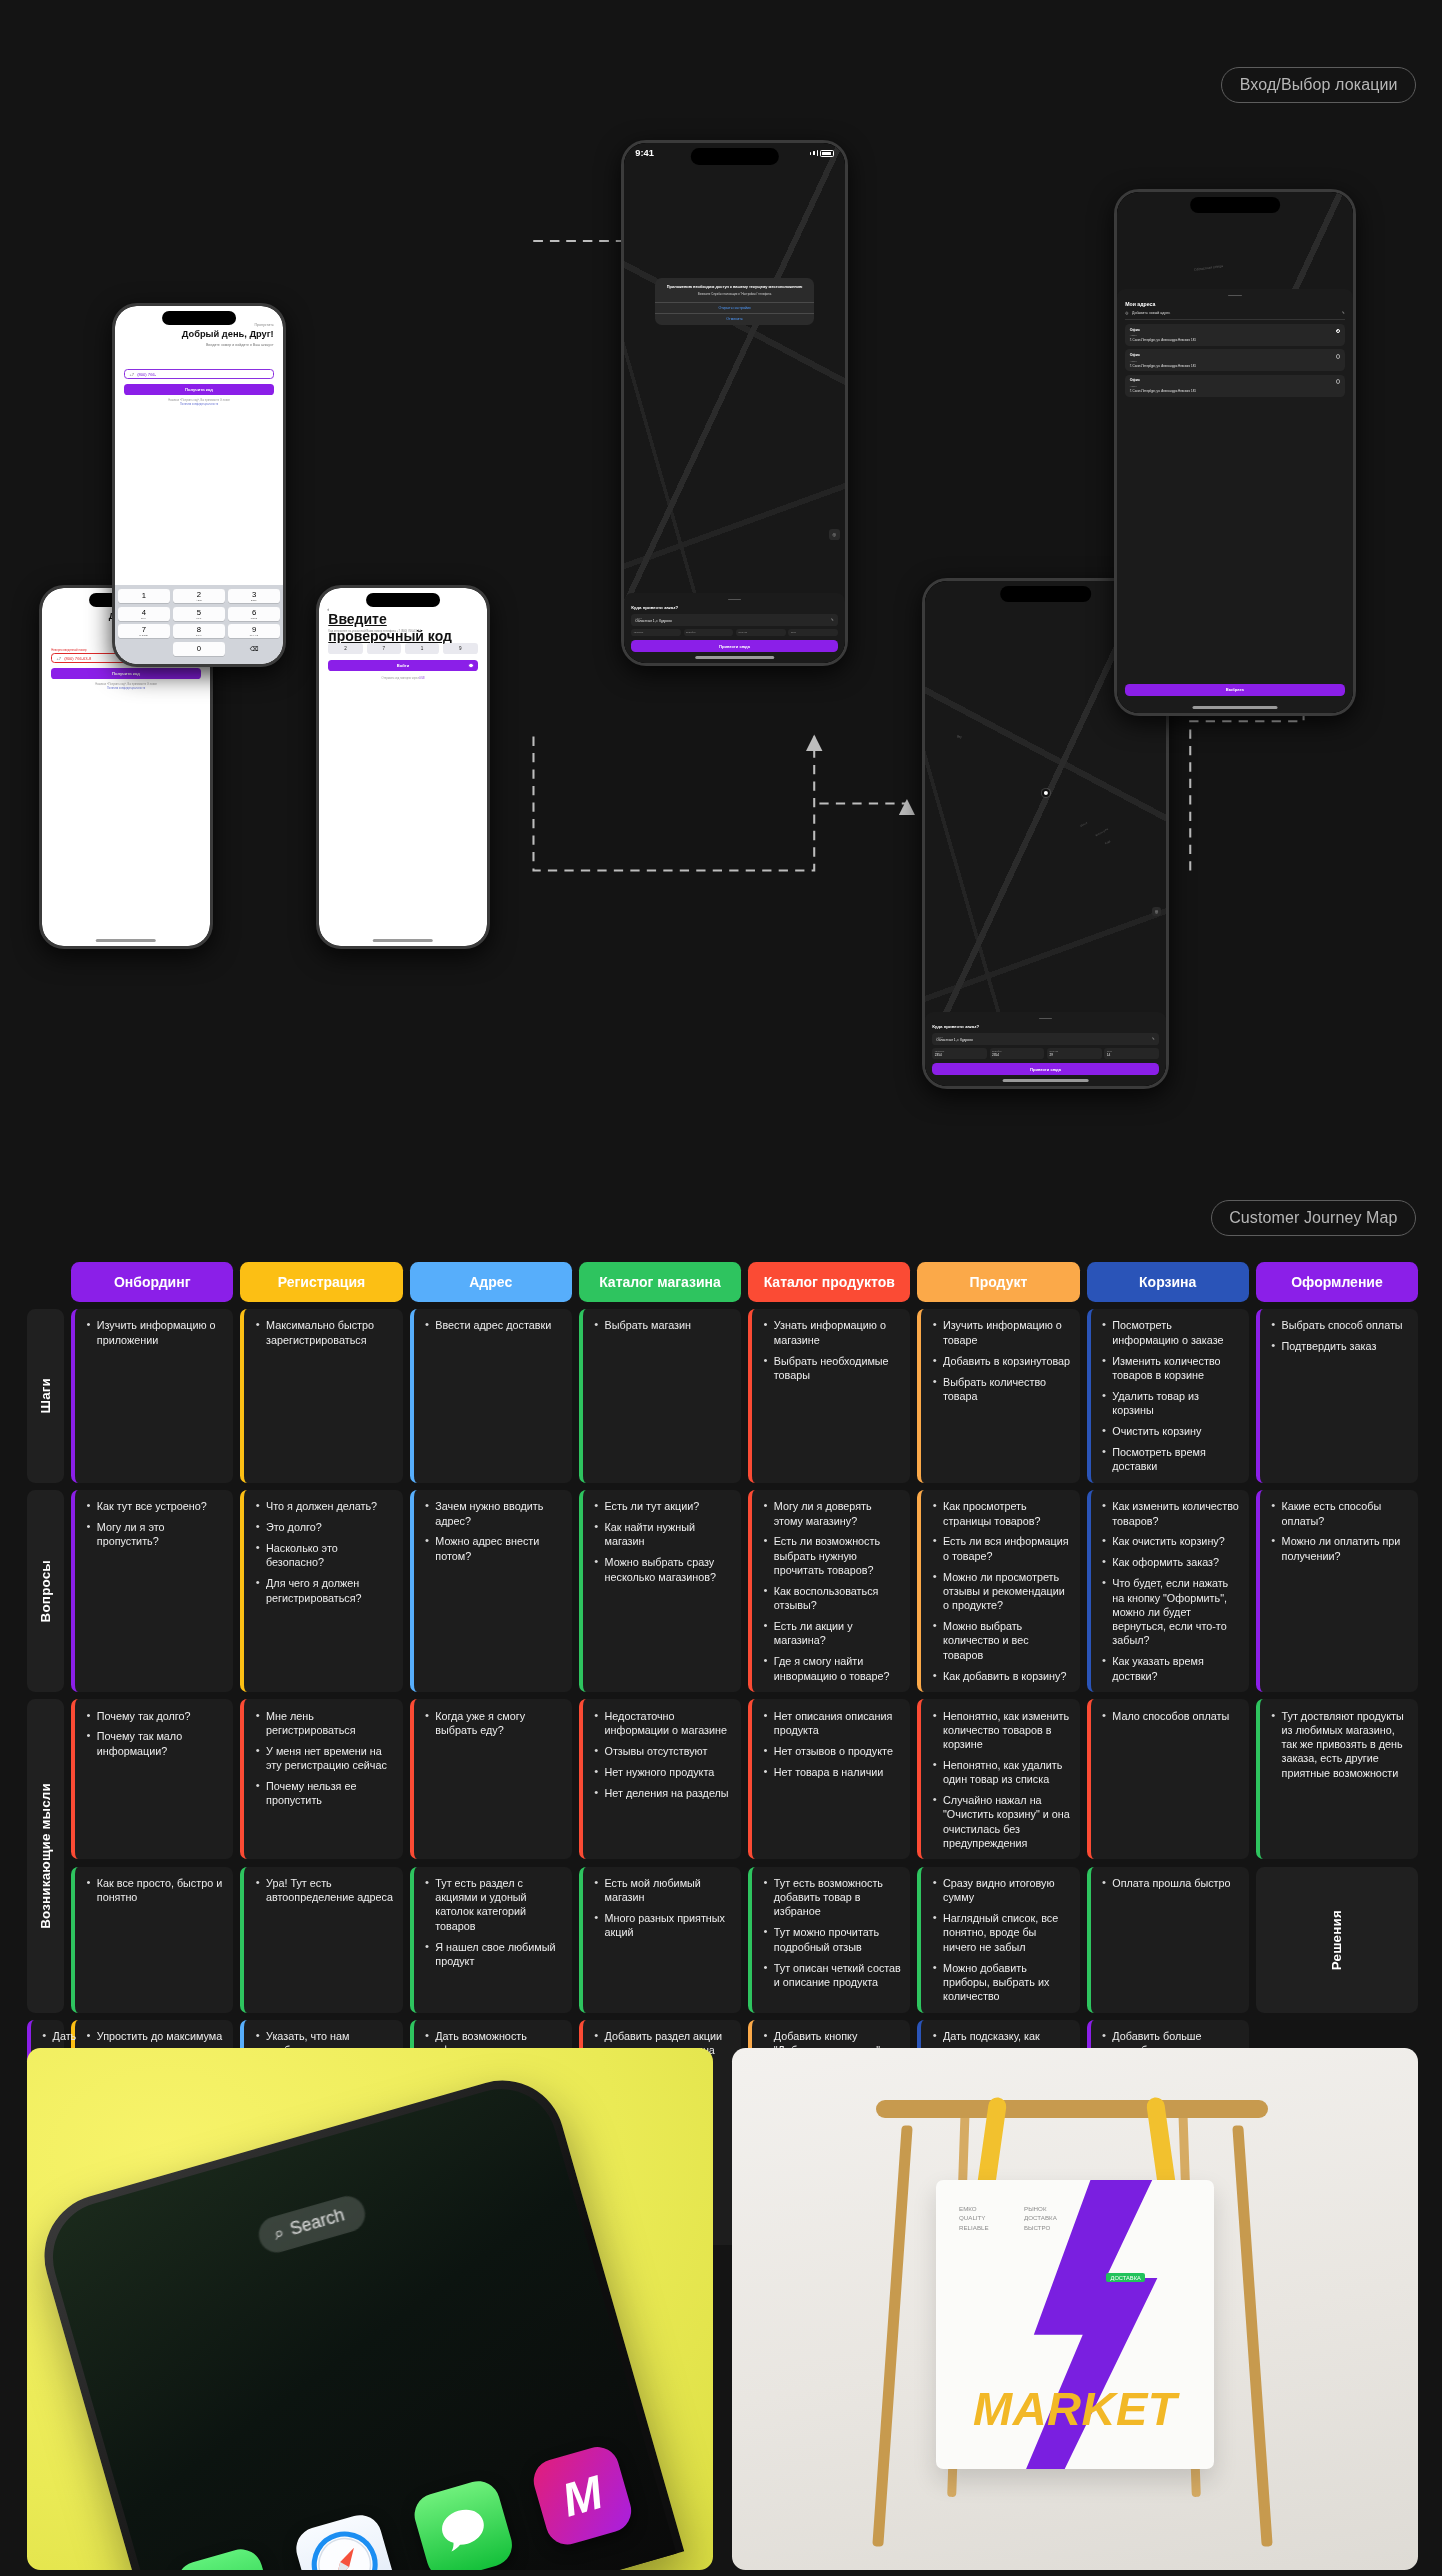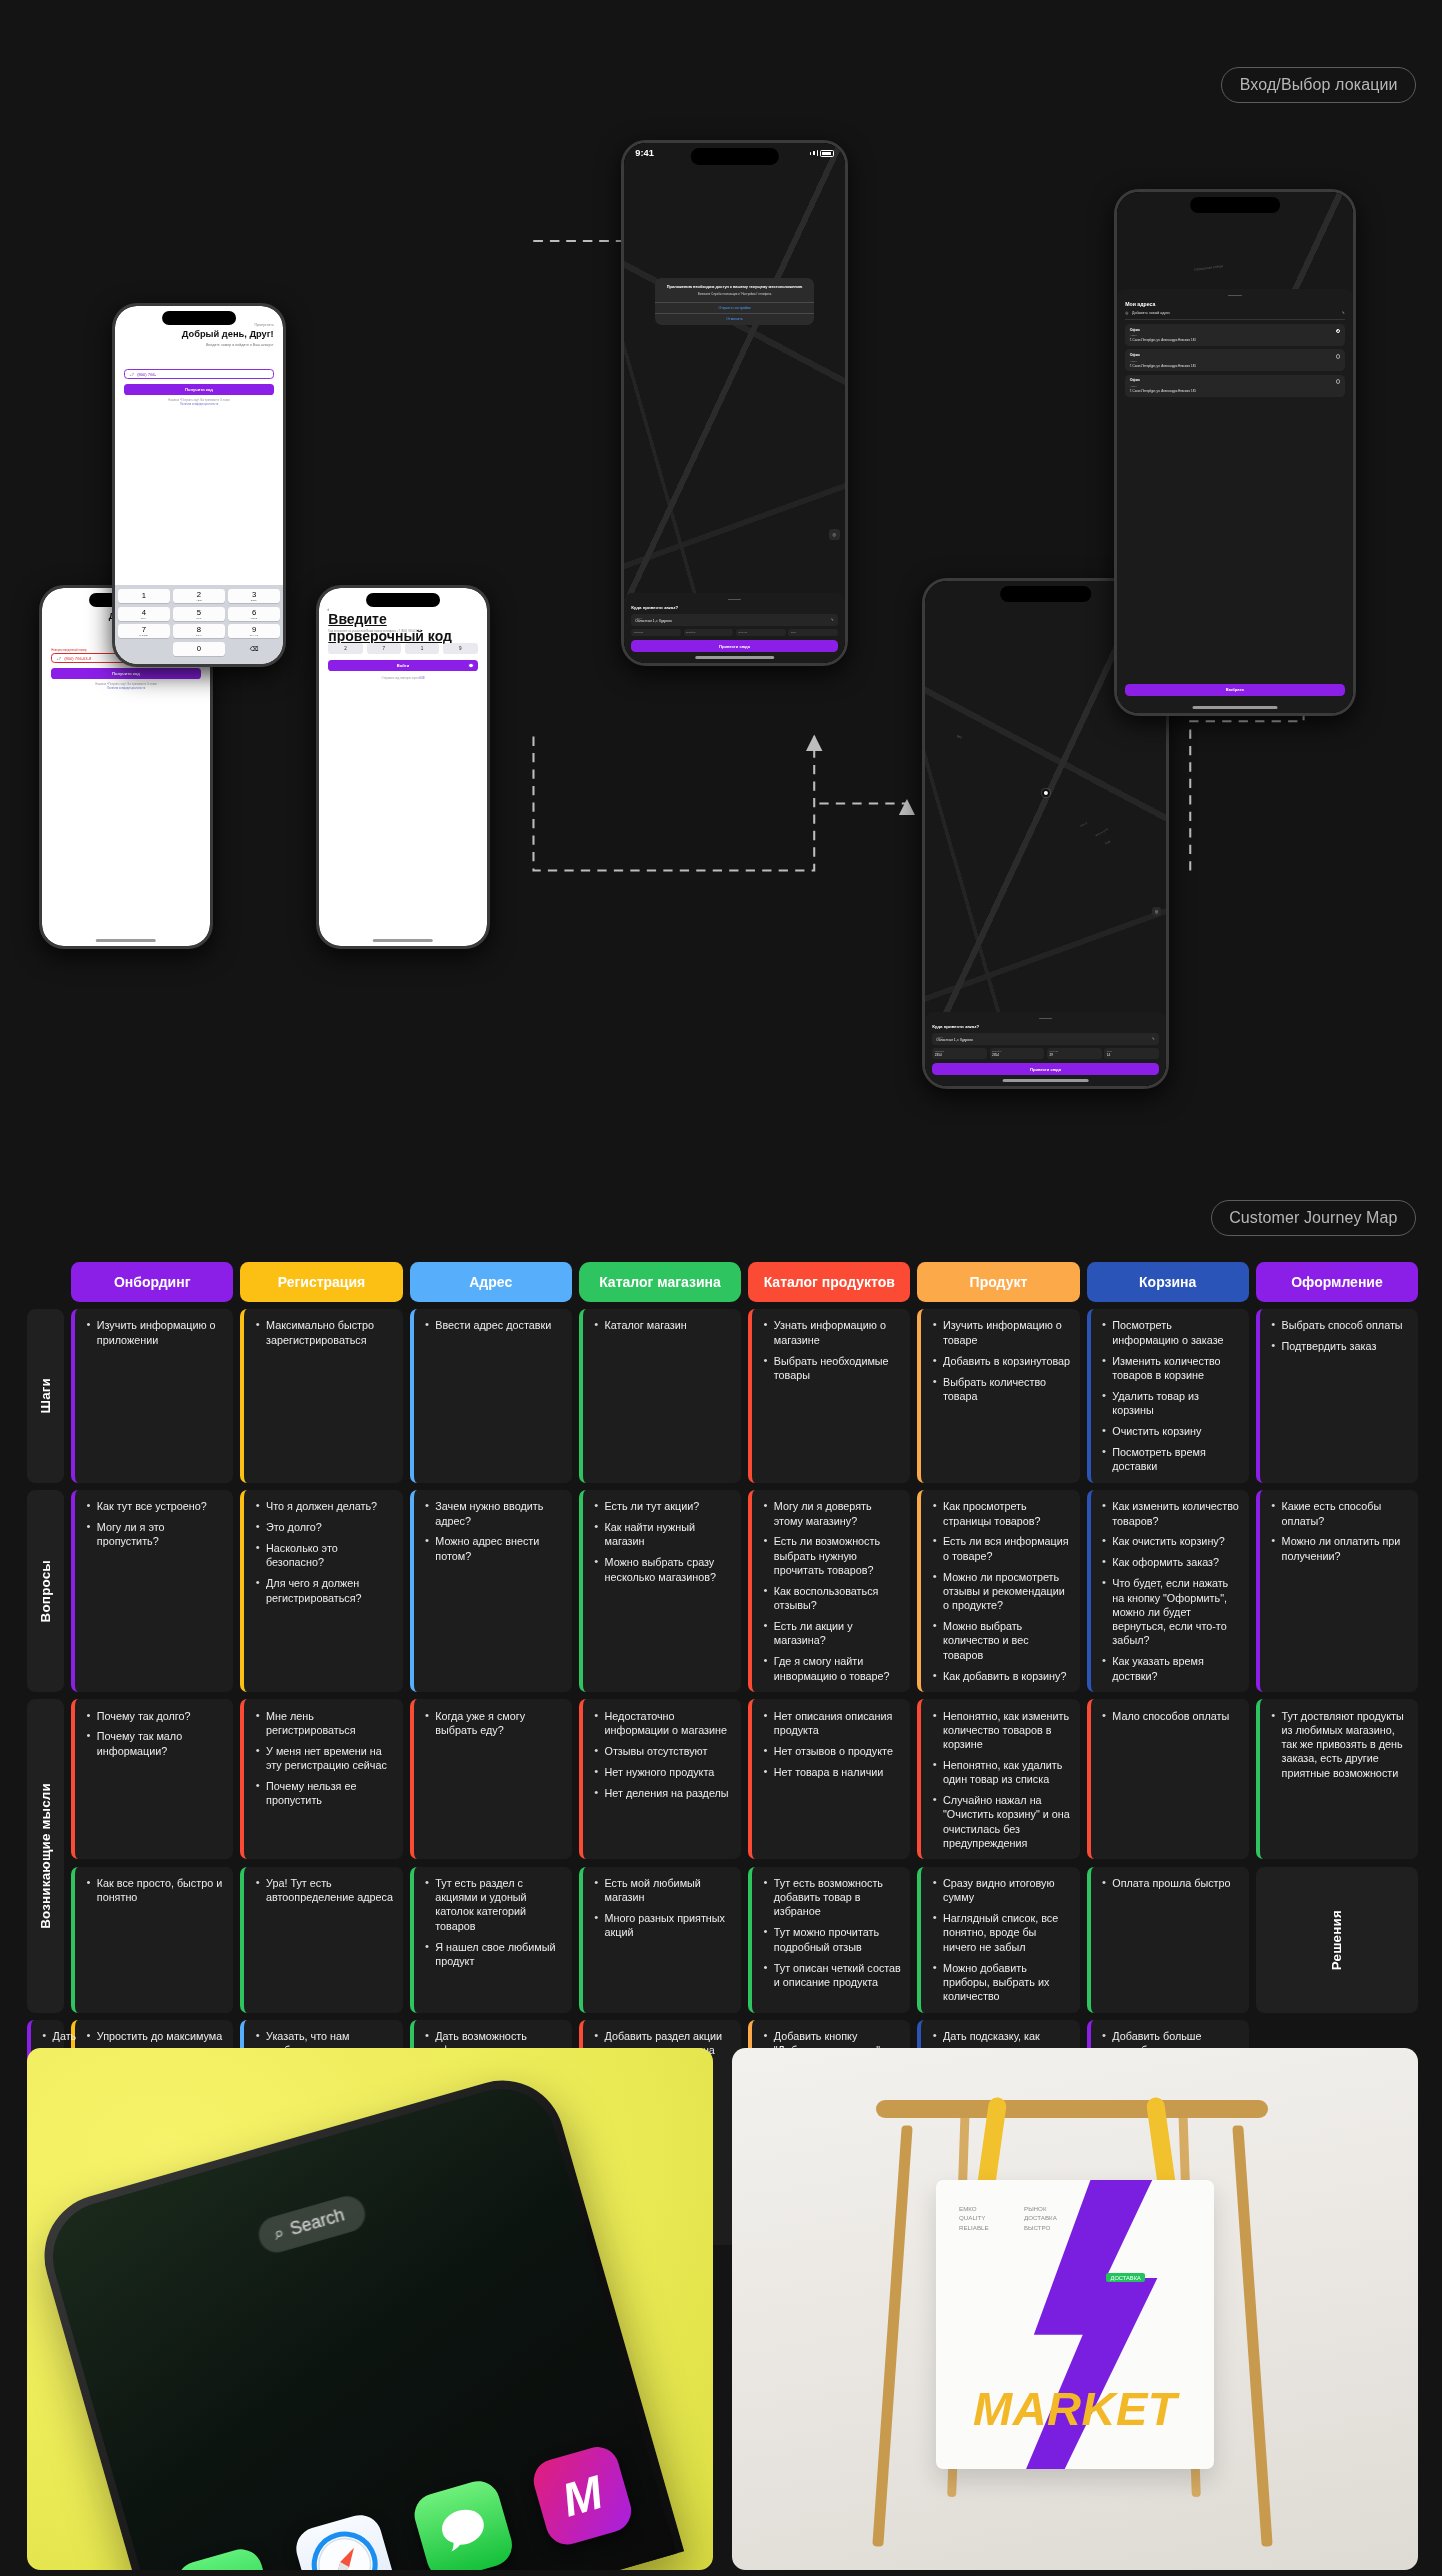--- a/index.html
+++ b/index.html
@@ -624,21 +624,21 @@
     </div>
   </div>
 
   <div class="cjm">
     <div class="cjm-grid">
 
       <div class="spacer-head"></div>
       <div class="cjm-colhead" id="ch0" style="background: rgb(139, 31, 232);">Онбординг</div>
       <div class="cjm-colhead" id="ch1" style="background: rgb(252, 191, 20);">Регистрация</div>
       <div class="cjm-colhead" id="ch2" style="background: rgb(87, 174, 251);">Адрес</div>
-      <div class="cjm-colhead" id="ch3" style="background: rgb(46, 196, 95); border-radius: 11px;">Каталог магазина</div>
+      <div class="cjm-colhead" id="ch3" style="background: rgb(46, 196, 95);">Каталог магазина</div>
       <div class="cjm-colhead" id="ch4" style="background: rgb(251, 75, 52);">Каталог продуктов</div>
       <div class="cjm-colhead" id="ch5" style="background: rgb(251, 169, 73);">Продукт</div>
       <div class="cjm-colhead" id="ch6" style="background: rgb(42, 84, 184);">Корзина</div>
       <div class="cjm-colhead" id="ch7" style="background: rgb(139, 31, 232);">Оформление</div>
 
       <div class="cjm-rowhead">
         <span>Шаги</span>
       </div>
       <div class="cell" id="r0c0" style="border-left-color: rgb(139, 31, 232);">
           <ul>
@@ -650,21 +650,21 @@
             <li>Максимально быстро зарегистрироваться</li>
           </ul>
         </div>
       <div class="cell" id="r0c2" style="border-left-color: rgb(87, 174, 251);">
           <ul>
             <li>Ввести адрес доставки</li>
           </ul>
         </div>
       <div class="cell" id="r0c3" style="border-left-color: rgb(46, 196, 95);">
           <ul>
-            <li>Каталог магазин</li>
+            <li>Выбрать магазин</li>
           </ul>
         </div>
       <div class="cell" id="r0c4" style="border-left-color: rgb(251, 75, 52);">
           <ul>
             <li>Узнать информацию о магазине</li>
             <li>Выбрать необходимые товары</li>
           </ul>
         </div>
       <div class="cell" id="r0c5" style="border-left-color: rgb(251, 169, 73);">
           <ul>

